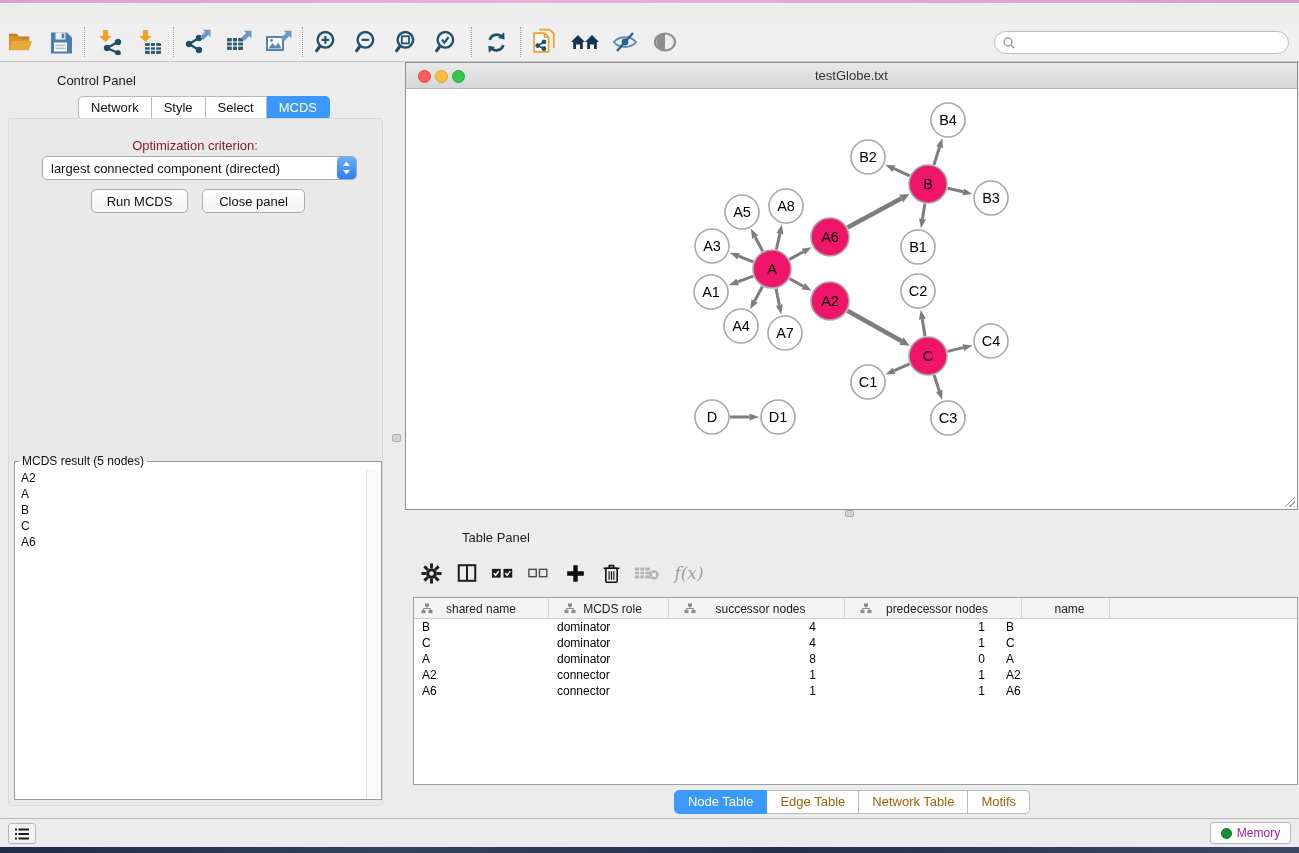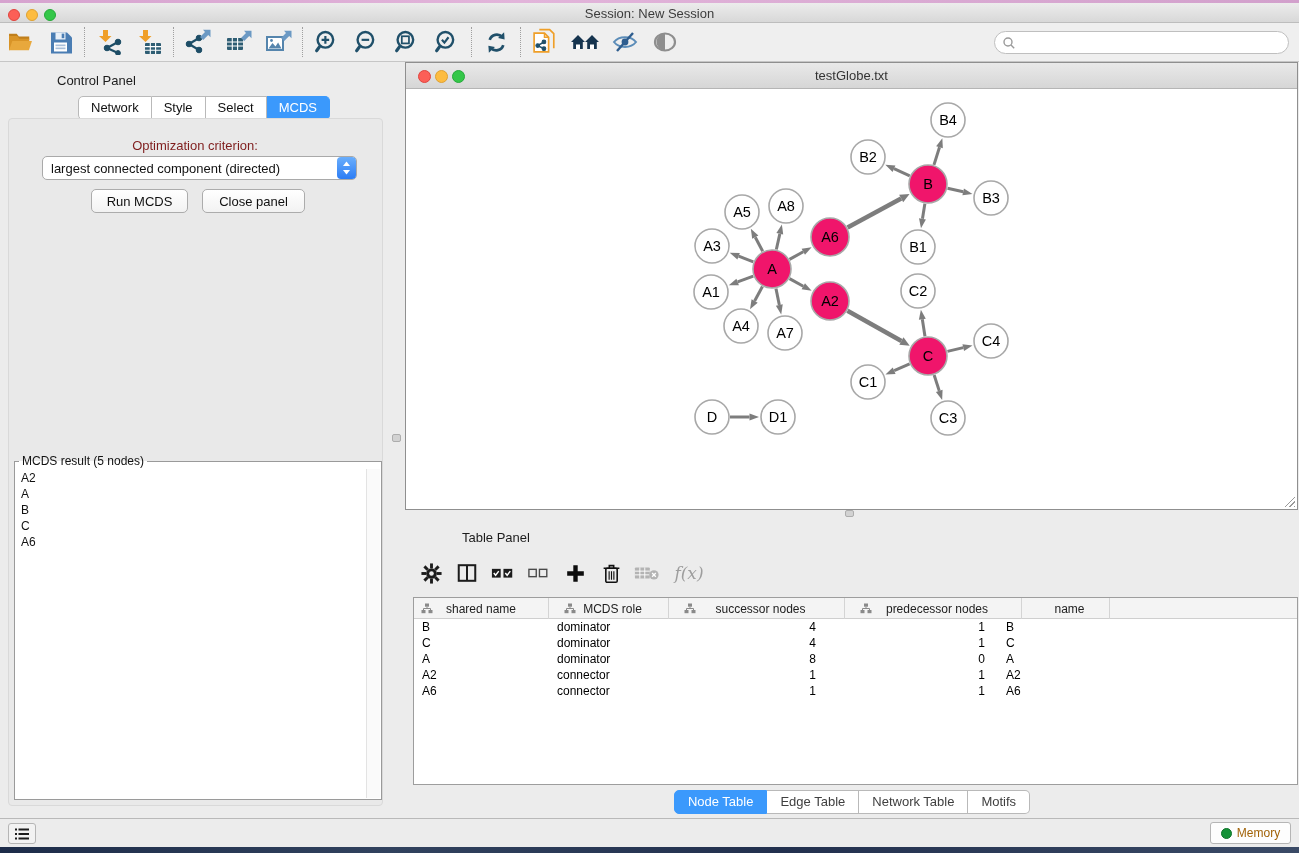--- a/index.html
+++ b/index.html
@@ -100,50 +100,44 @@
   .th { position:relative; height:21px; border-right:1px solid #d4d4d4; display:flex;
         align-items:center; justify-content:center; font-size:12px; color:#222; }
   .th .hicon { position:absolute; left:7px; top:5px; }
   .tbody { position:absolute; left:0; top:21px; width:100%; }
   .trow { display:flex; height:16px; }
   .td { font-size:12px; color:#000; line-height:16px; white-space:nowrap; overflow:hidden; }
   .td.left  { text-align:left;  padding-left:8px; }
   .td.right { text-align:right; padding-right:13px; }
 
   .tbl-tabs { position:absolute; left:0; right:0; top:271px; display:flex; justify-content:center; }
-  .tbl-tab { font-size:13px; color:#404040; background:#fff; border:1px solid #b9b9b9; border-left:none;
+  .tbl-tab { font-size:13px; color:#a16207; background:#fff; border:1px solid #b9b9b9; border-left:none;
              padding:3px 13px 4px; }
   .tbl-tab:first-child { border-left:1px solid #b9b9b9; border-radius:5px 0 0 5px; }
   .tbl-tab:last-child { border-radius:0 5px 5px 0; }
   .tbl-tab.active { background:#3b99fc; border-color:#3b99fc; color:#fff; }
 
   
   .statusbar { position:absolute; left:0; top:818px; width:1299px; height:29px;
                background:#ececec; border-top:1px solid #b9b9b9; }
   .list-btn { position:absolute; left:8px; top:4px; width:28px; height:21px; background:#f2f2f2;
               border:1px solid #b5b5b5; border-radius:3px; display:flex; align-items:center; justify-content:center; }
   .mem-btn { position:absolute; right:8px; top:3px; width:81px; height:22px; background:#fdfdfd;
              border:1px solid #b5b5b5; border-radius:3px; display:flex; align-items:center;
-             justify-content:center; gap:5px; font-size:12px; color:#a16207; }
+             justify-content:center; gap:5px; font-size:12px; color:#a21caf; }
   .mem-dot { width:11px; height:11px; border-radius:50%; background:#149137; border:1px solid #0d7329; }
 
   svg { display:block; }
 </style>
 </head>
 <body>
 
 <div id="screen">
   <div class="desk-top"></div>
 
-  <div class="titlebar">
-    <span class="tl r"></span>
-    <span class="tl y"></span>
-    <span class="tl g"></span>
-    <div class="title">Session: New Session</div>
-  </div>
 
   <div class="toolbar">
     <span class="tbtn">
         <span>
       <svg width="27" height="24" viewBox="0 0 24 22">
             <path d="M1.5 18.5 V3.5 h7 l2 2.5 h9.5 v3" fill="#c07f1c"></path>
             <path d="M1.5 18.5 V5.5 h7.5 l2 2.5 h9 v2" fill="#d99427"></path>
             <path d="M4.5 10 h18 l-2.8 8.5 H1.5 Z" fill="#e8a83c"></path>
           </svg>
     </span>

